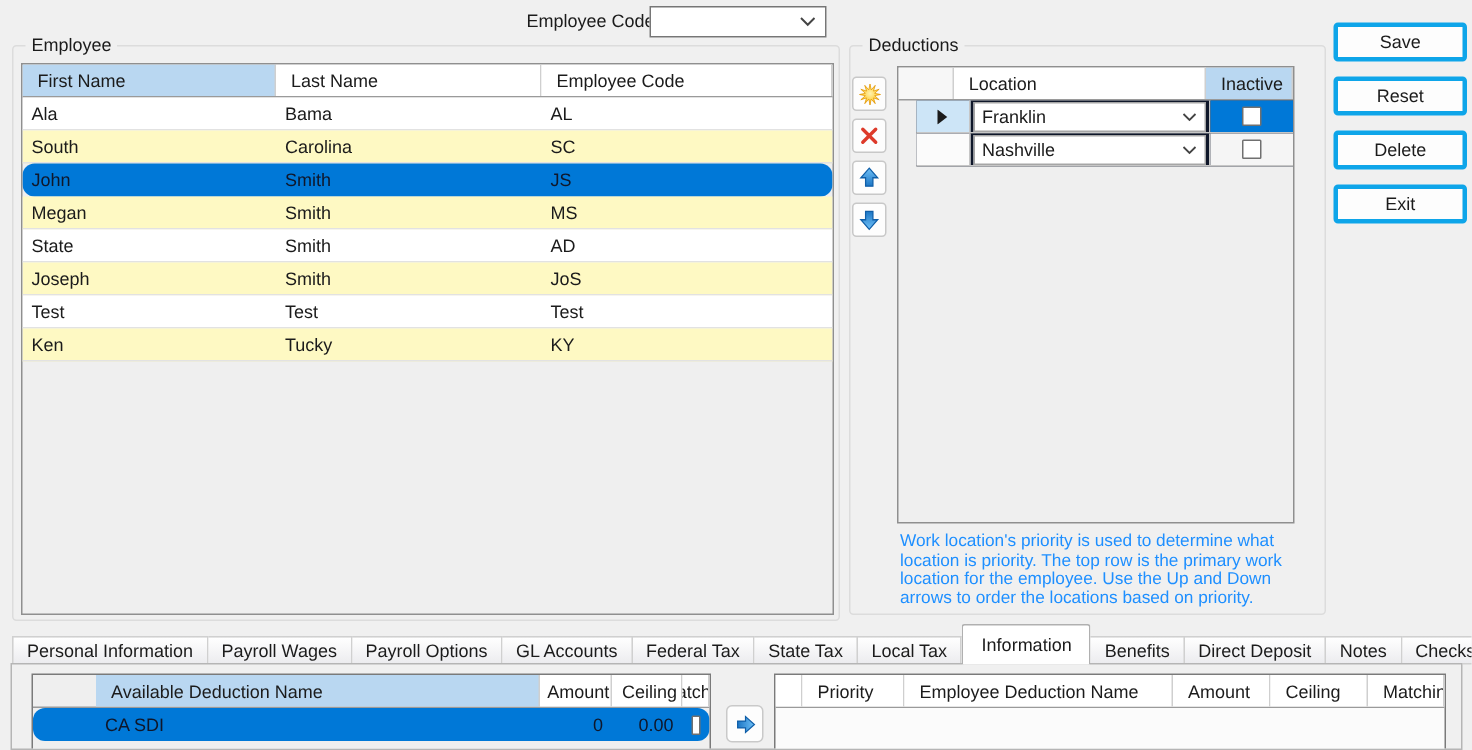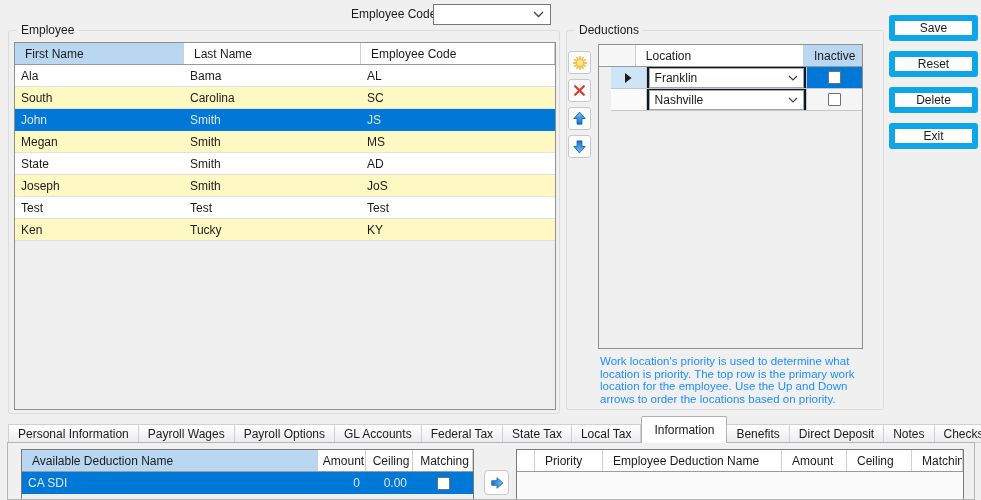--- a/index.html
+++ b/index.html
@@ -40,21 +40,21 @@
   .grow { display: flex; height: 22px; }
   .gcell {
     display: flex; align-items: center;
     padding: 8px 6px; overflow: hidden; white-space: nowrap;
   }
   .hdr .gcell { background: #fff; border-right: 1px solid #cfcfcf; padding-left: 10px; }
   .hdr { border-bottom: 1px solid #9a9a9a; }
   .hdr .blue { background: #b9d7f1; }
   .datarow { background: #fff; border-bottom: 1px solid #e2e2e2; }
   .datarow.alt { background: #fef9c3; }
-  .datarow.selected { background: #0078d7; color: #e5e5e5; border-bottom: none; }
+  .datarow.selected { background: #0078d7; color: #0f172a; border-bottom: none; border-radius: 8px; }
 
   
   .grid-employee { left: 14px; top: 42px; width: 542px; height: 368px; }
   .col-e1 { width: 169px; } .col-e2 { width: 177px; } .col-e3 { flex: 1; }
 
   
   .tool-btn {
     left: 568px; width: 23px; height: 23px;
     background: #fdfdfd; border: 1px solid #c8c8c8; border-radius: 3px;
     display: flex; align-items: center; justify-content: center;
@@ -81,21 +81,21 @@
   }
 
   .help-text {
     left: 600px; top: 355px; width: 264px;
     color: #1e8fff; font-size: 11.5px; line-height: 12.5px;
   }
 
   
   .action-btn {
     left: 889px; width: 89px; height: 26px;
-    background: #fdfdfd; border: 6px solid #0ea5e9; border-radius: 3px;
+    background: #fdfdfd; border: 3px solid #0ea5e9; border-radius: 3px;
     display: flex; align-items: center; justify-content: center;
     cursor: pointer; font-size: 12px;
   }
 
   
   .tabstrip {
     left: 8px; top: 416px; height: 27px;
     display: flex; align-items: flex-end;
   }
   .tab {
@@ -113,21 +113,21 @@
     position: relative; z-index: 2; padding: 0 12px;
   }
 
   .tab-panel {
     left: 7px; top: 442px; width: 968px; height: 58px;
     border: 1px solid #b5b5b5; background: #f0f0f0; overflow: hidden;
   }
 
   
   .grid-avail { left: 13px; top: 6px; width: 453px; height: 60px; border-color: #7a7a7a; }
-  .col-a1 { width: 296px; } .col-a2 { width: 48px; justify-content: flex-end; }
+  .col-a1 { width: 296px; margin-left: 42px; } .col-a2 { width: 48px; justify-content: flex-end; }
   .col-a3 { width: 47px; justify-content: flex-end; } .col-a4 { flex: 1; justify-content: center; }
   .hdr .col-a2, .hdr .col-a3, .hdr .col-a4 { justify-content: center; }
 
   .grid-assigned { left: 508px; top: 6px; width: 448px; height: 60px; background: #fbfbfb; border-color: #7a7a7a; }
   .col-p0 { width: 18px; border-right: 1px solid #cfcfcf; }
   .col-p1 { width: 68px; } .col-p2 { width: 179px; }
   .col-p3 { width: 65px; } .col-p4 { width: 65px; } .col-p5 { flex: 1; }
 
   .transfer-btn {
     left: 476px; top: 27px; width: 25px; height: 25px;

